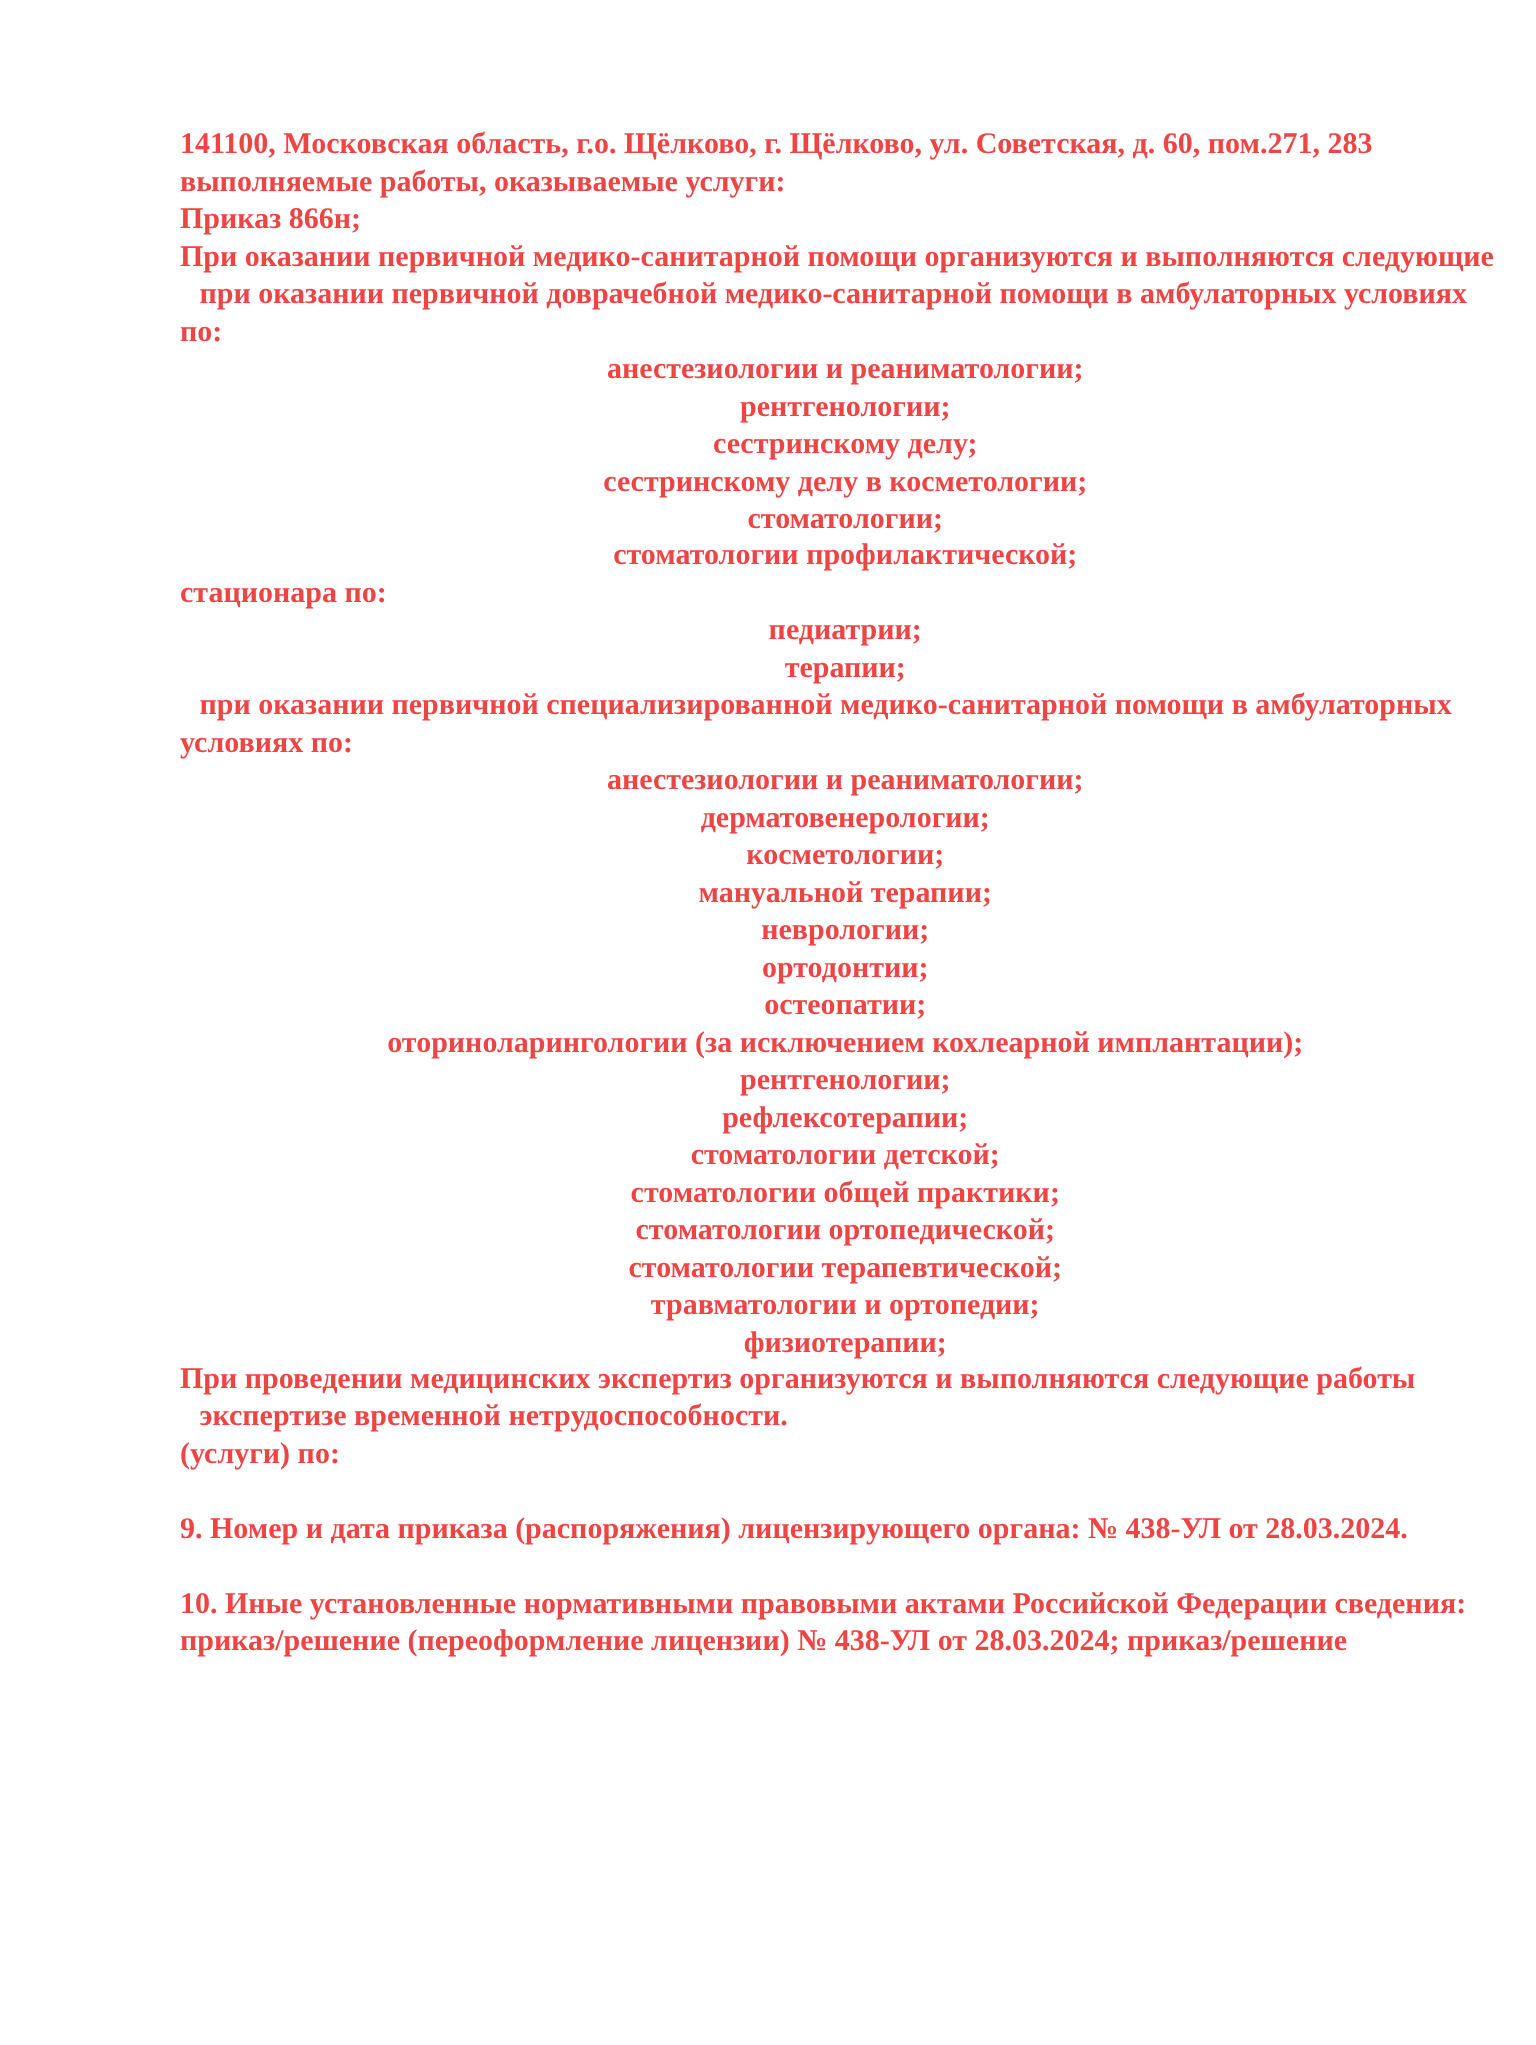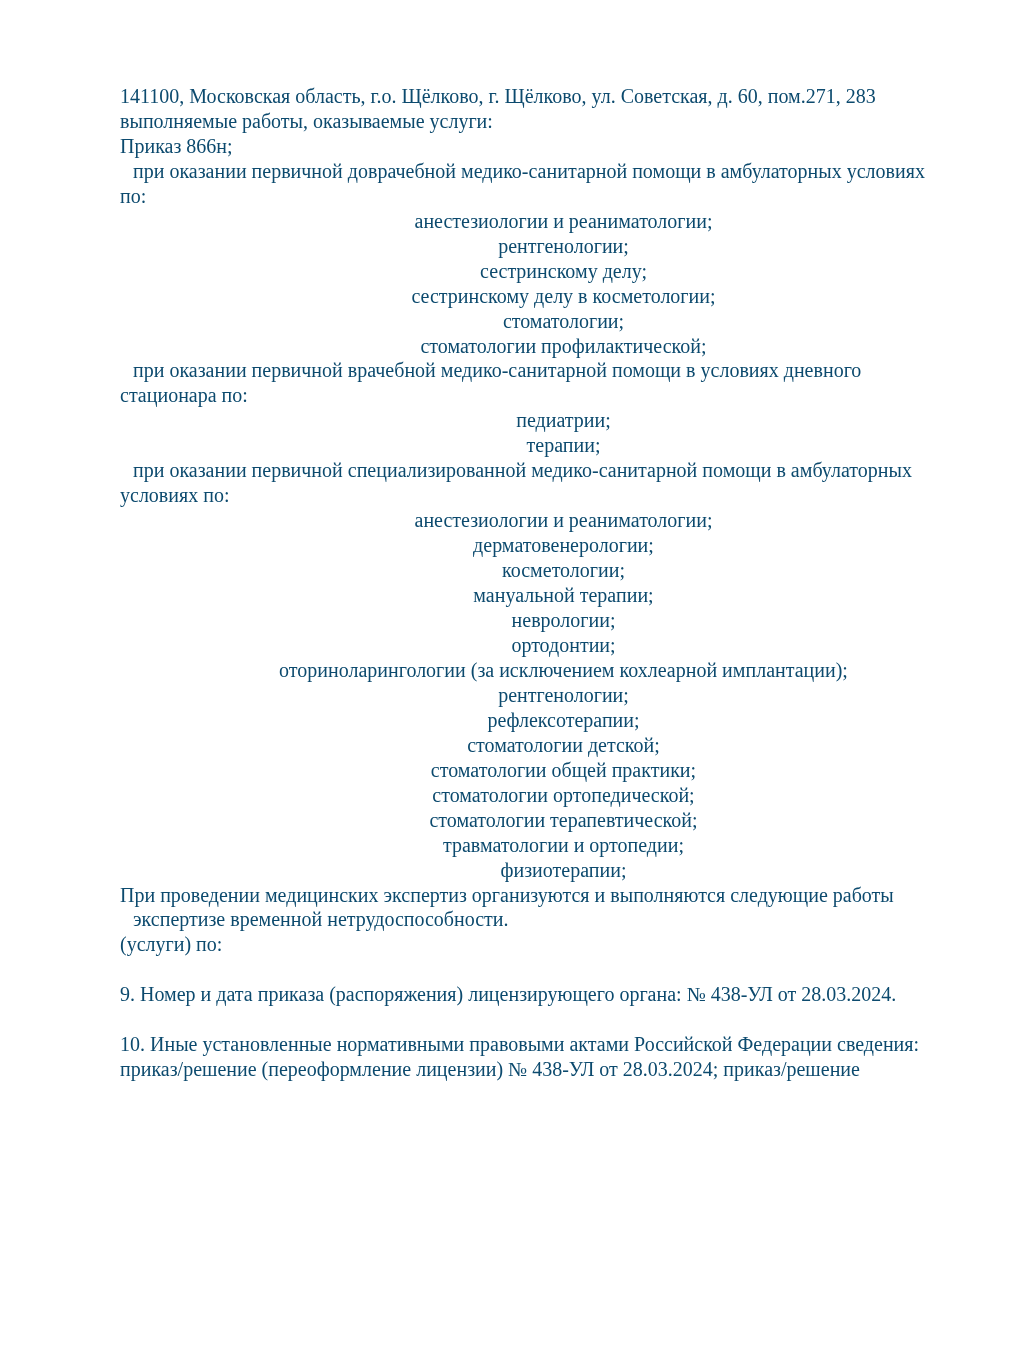--- a/index.html
+++ b/index.html
@@ -7,21 +7,22 @@
     padding: 0;
     background: #ffffff;
   }
   .page {
     position: relative;
     width: 1024px;
     height: 1363px;
     background: #ffffff;
     overflow: hidden;
     font-family: "Liberation Serif", "DejaVu Serif", serif;
-    color: #0c4a6e;
+    color: #ef4444;
+    font-weight: bold;
   }
   .doc {
     position: absolute;
     left: 120px;
     top: 84px;
     width: 860px;
     font-size: 20px;
     line-height: 24.95px;
   }
   .line {
@@ -34,40 +35,41 @@
   .blank { min-height: 24.95px; }
 </style>
 </head>
 <body>
 
 <div class="page">
   <div class="doc">
       <div class="line indent-0">141100, Московская область, г.о. Щёлково, г. Щёлково, ул. Советская, д. 60, пом.271, 283</div>
       <div class="line indent-0">выполняемые работы, оказываемые услуги:</div>
       <div class="line indent-0">Приказ 866н;</div>
+      <div class="line indent-0">При оказании первичной медико-санитарной помощи организуются и выполняются следующие</div>
       <div class="line indent-1">при оказании первичной доврачебной медико-санитарной помощи в амбулаторных условиях</div>
       <div class="line indent-0">по:</div>
       <div class="line indent-2">анестезиологии и реаниматологии;</div>
       <div class="line indent-2">рентгенологии;</div>
       <div class="line indent-2">сестринскому делу;</div>
       <div class="line indent-2">сестринскому делу в косметологии;</div>
       <div class="line indent-2">стоматологии;</div>
       <div class="line indent-2">стоматологии профилактической;</div>
-      <div class="line indent-1">при оказании первичной врачебной медико-санитарной помощи в условиях дневного</div>
       <div class="line indent-0">стационара по:</div>
       <div class="line indent-2">педиатрии;</div>
       <div class="line indent-2">терапии;</div>
       <div class="line indent-1">при оказании первичной специализированной медико-санитарной помощи в амбулаторных</div>
       <div class="line indent-0">условиях по:</div>
       <div class="line indent-2">анестезиологии и реаниматологии;</div>
       <div class="line indent-2">дерматовенерологии;</div>
       <div class="line indent-2">косметологии;</div>
       <div class="line indent-2">мануальной терапии;</div>
       <div class="line indent-2">неврологии;</div>
       <div class="line indent-2">ортодонтии;</div>
+      <div class="line indent-2">остеопатии;</div>
       <div class="line indent-2">оториноларингологии (за исключением кохлеарной имплантации);</div>
       <div class="line indent-2">рентгенологии;</div>
       <div class="line indent-2">рефлексотерапии;</div>
       <div class="line indent-2">стоматологии детской;</div>
       <div class="line indent-2">стоматологии общей практики;</div>
       <div class="line indent-2">стоматологии ортопедической;</div>
       <div class="line indent-2">стоматологии терапевтической;</div>
       <div class="line indent-2">травматологии и ортопедии;</div>
       <div class="line indent-2">физиотерапии;</div>
       <div class="line indent-0">При проведении медицинских экспертиз организуются и выполняются следующие работы</div>

